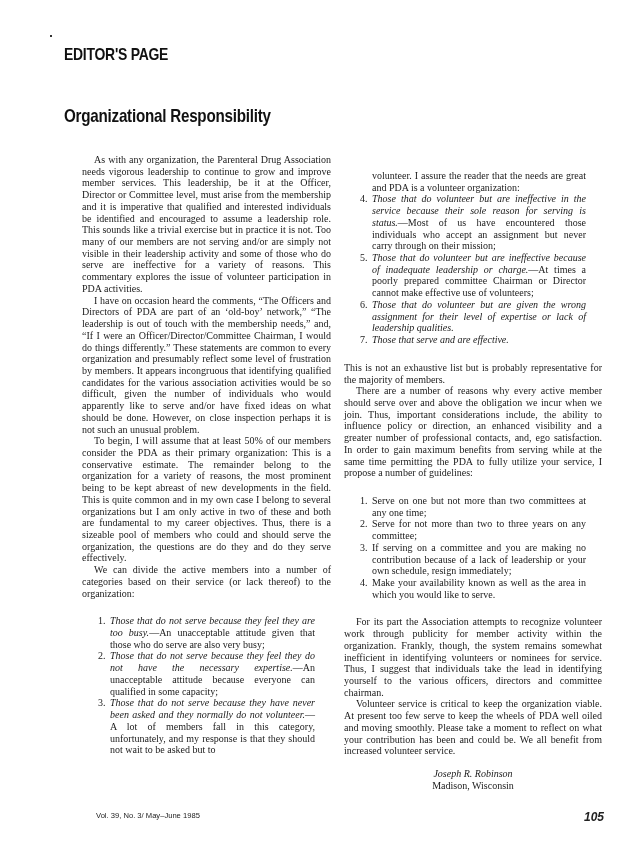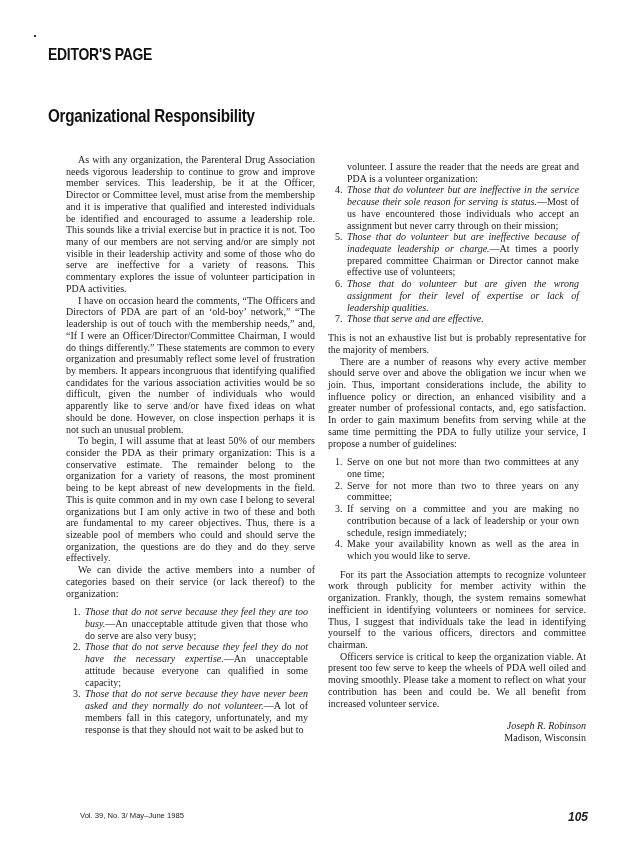--- a/index.html
+++ b/index.html
@@ -1,17 +1,17 @@
 <!DOCTYPE html>
 <html><head>
   <meta charset="utf-8">
   <style>
     html, body { margin: 0; padding: 0; background: #ffffff; }
     body { width: 620px; height: 842px; position: relative; overflow: hidden; color: #1a1a1a; }
-    .page { position: absolute; left: 0; top: 0; width: 548px; height: 842px; border-radius: 26px; }
+    .page { position: absolute; left: 16px; top: 0; width: 548px; height: 842px; border-radius: 26px; }
     .speck { position: absolute; left: 34px; top: 35px; width: 2px; height: 2px; background: #333; }
     .section-label {
       position: absolute; left: 48px; top: 45px;
       font-family: "Liberation Sans", sans-serif; font-weight: bold;
       font-size: 17px; letter-spacing: -0.3px; transform: scaleX(0.82); transform-origin: left top;
       color: #111;
     }
     .title {
       position: absolute; left: 48px; top: 105px;
       font-family: "Liberation Sans", sans-serif; font-weight: bold;
@@ -20,26 +20,26 @@
     }
     .col {
       position: absolute; top: 154px;
       font-family: "Liberation Serif", serif; font-size: 10px; line-height: 11.72px;
       text-align: justify; color: #1a1a1a;
     }
     .col-left { left: 66px; width: 249px; }
     .col-right { left: 328px; width: 258px; top: 154px; }
     .col p { margin: 0; text-indent: 12px; }
     .col p.noindent { text-indent: 0; }
-    .col ol { margin: 7px; padding: 0; list-style: none; }
+    .col ol { margin: 16px; padding: 0; list-style: none; }
     .col li { position: relative; padding-left: 12px; }
     .col li .num { position: absolute; left: 0; top: 0; }
     .col li.cont { padding-left: 12px; }
     .col em { font-style: italic; }
-    .signature { margin-top: 11px; text-align: right; line-height: 12px; }
+    .signature { margin-top: 11px; text-align: center; line-height: 12px; }
     .signature .name { font-style: italic; }
     .footer-left {
       position: absolute; left: 60px; top: 811px;
       font-family: "Liberation Sans", sans-serif; font-size: 7.6px; color: #222; margin-left: 20px;
     }
     .footer-right {
       position: absolute; left: 568px; top: 810px;
       font-family: "Liberation Sans", sans-serif; font-size: 12px; font-weight: bold; color: #222; font-style: italic;
     }
   </style>
@@ -96,21 +96,21 @@
         <span class="num">2.</span><span>Serve for not more than two to three years on any committee;</span>
       </li>
       <li>
         <span class="num">3.</span><span>If serving on a committee and you are making no contribution because of a lack of leadership or your own schedule, resign immediately;</span>
       </li>
       <li>
         <span class="num">4.</span><span>Make your availability known as well as the area in which you would like to serve.</span>
       </li>
     </ol>
     <p>For its part the Association attempts to recognize volunteer work through publicity for member activity within the organization. Frankly, though, the system remains somewhat inefficient in identifying volunteers or nominees for service. Thus, I suggest that individuals take the lead in identifying yourself to the various officers, directors and committee chairman.</p>
-    <p>Officers service is critical to keep the organization viable. At present too few serve to keep the wheels of PDA well oiled and moving smoothly. Please take a moment to reflect on what your contribution has been and could be. We all benefit from increased volunteer service.</p>
+    <p>Volunteer service is critical to keep the organization viable. At present too few serve to keep the wheels of PDA well oiled and moving smoothly. Please take a moment to reflect on what your contribution has been and could be. We all benefit from increased volunteer service.</p>
     <div class="signature">
       <div class="name">Joseph R. Robinson</div>
       <div>Madison, Wisconsin</div>
     </div>
   </div>
 
   <div class="footer-left">Vol. 39, No. 3/ May–June 1985</div>
   <div class="footer-right">105</div>
 </div>
 

